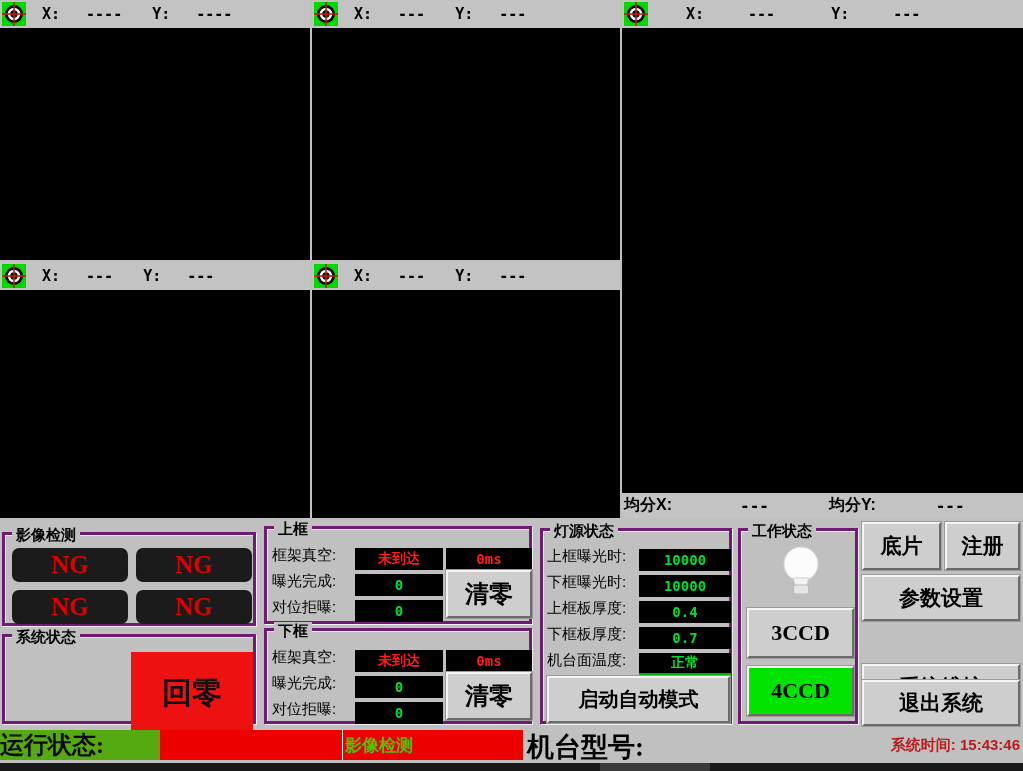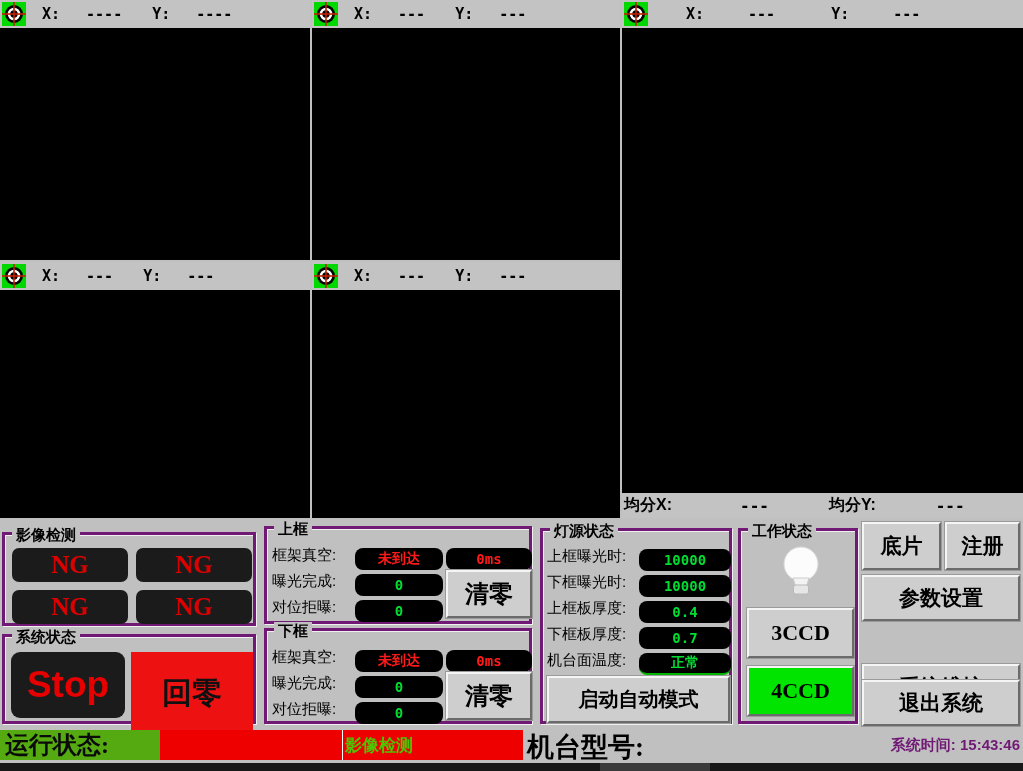--- a/index.html
+++ b/index.html
@@ -90,21 +90,21 @@
     cursor:pointer;
   }
   
   .frame-grid {
     position:absolute; left:5px; top:15px;
     display:grid; grid-template-columns:80px 88px 86px;
     grid-auto-rows:22px; column-gap:3px; row-gap:4px; align-items:center;
   }
   .row-label { font-size:15px; color:#000000; white-space:nowrap; }
   .vbox {
-    height:22px; background:#000; border-radius:8px;
+    height:22px; background:#000; border-radius:0;
     display:flex; align-items:center; justify-content:center;
     font-family:"DejaVu Sans Mono", monospace;
     font-weight:bold; font-size:14px;margin-top:7px;
   }
   .v-red { color:#ff1a1a; }
   .v-green { color:#00dd33; }
   .clear-btn { grid-column:3; grid-row:2 / span 2; height:100%; }
   .btn3d {
     background:#cecece;
     border:2px solid;
@@ -140,40 +140,40 @@
   #btn-film     { left:862px; top:522px; width:79px;  height:48px; }
   #btn-register { left:945px; top:522px; width:75px;  height:48px; }
   #btn-params   { left:862px; top:575px; width:158px; height:46px; }
   #btn-maint    { left:862px; top:628px; width:158px; height:45px;margin-top:36px; }
   #btn-exit     { left:862px; top:680px; width:158px; height:46px; }
   
   #run-label {
     position:absolute; left:0; top:730px; width:160px; height:30px;
     background:#55aa11; color:#0a0a0a;
     font-weight:bold; font-size:24px; font-family:"Liberation Serif", serif;
-    display:flex; align-items:center; padding-left:5px;
+    display:flex; align-items:center; 
   }
   #trial-seg1 {
     position:absolute; left:160px; top:730px; width:182px; height:30px;
     background:#ee0000;
   }
   #trial-seg2 {
     position:absolute; left:342px; top:730px; width:181px; height:30px;
     background:#ee0000; border-left:1px solid #ffffff;
     color:#4fc400; font-weight:bold; font-size:17px;
     display:flex; align-items:center; padding-left:2px;
   }
   #model-label {
     position:absolute; left:527px; top:729px;
     font-weight:bold; font-size:27px; color:#000;
     font-family:"Liberation Serif", serif; white-space:nowrap;
   }
   #sys-time {
     position:absolute; left:850px; top:736px; width:170px;
-    text-align:right; font-weight:bold; font-size:15px; color:#701a75;
+    text-align:right; font-weight:bold; font-size:15px; color:#b91c1c;
     white-space:nowrap;
   }
   #taskbar {
     position:absolute; left:0; top:763px; width:1023px; height:8px;
     background:#181818;
   }
   #taskbar .seg {
     position:absolute; left:600px; top:0; width:110px; height:8px;
     background:#3a3a3a;
   }
@@ -278,21 +278,20 @@
   <div class="ng-grid">
     <div class="ng">NG</div>
     <div class="ng">NG</div>
     <div class="ng">NG</div>
     <div class="ng">NG</div>
   </div>
 </div>
 
 <div class="group" id="g-sys">
   <div class="group-title">系统状态</div>
-  <div class="stop-box">Stop</div>
   <div class="home-box">回零</div>
 </div>
 
 <div class="group" id="g-upper">
   <div class="group-title">上框</div>
   <div class="frame-grid">
     <span class="row-label">框架真空:</span>
     <div class="vbox v-red">未到达</div>
     <div class="vbox v-red">0ms</div>
     <span class="row-label">曝光完成:</span>

